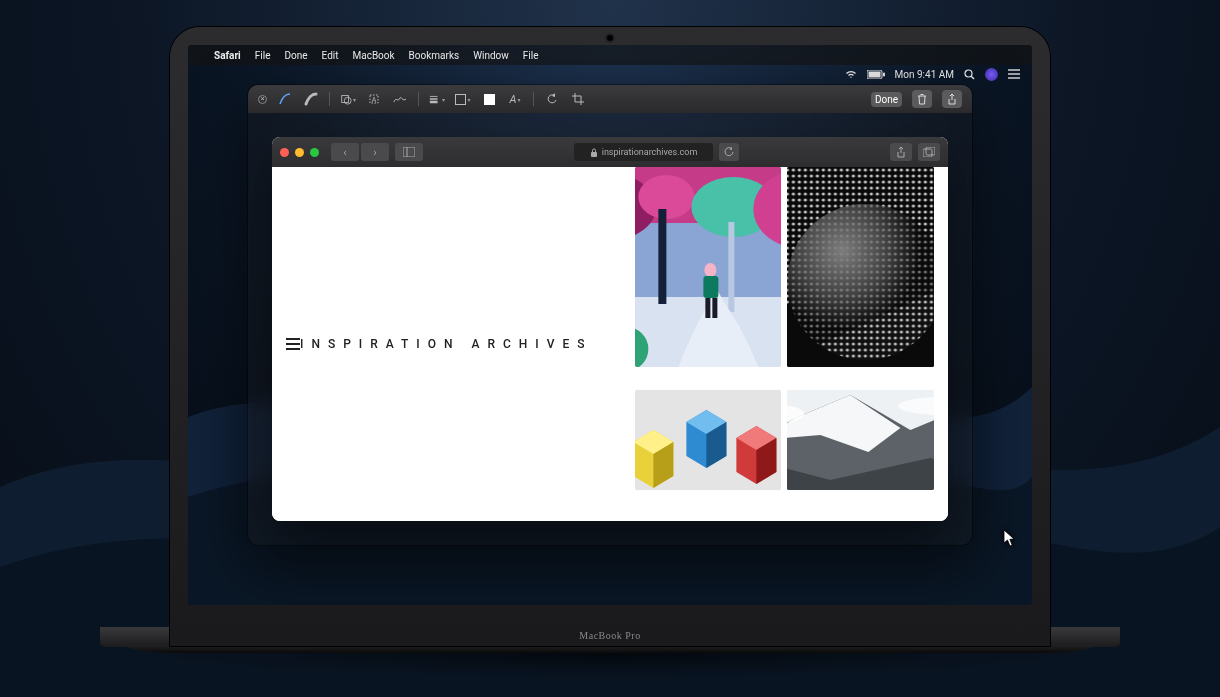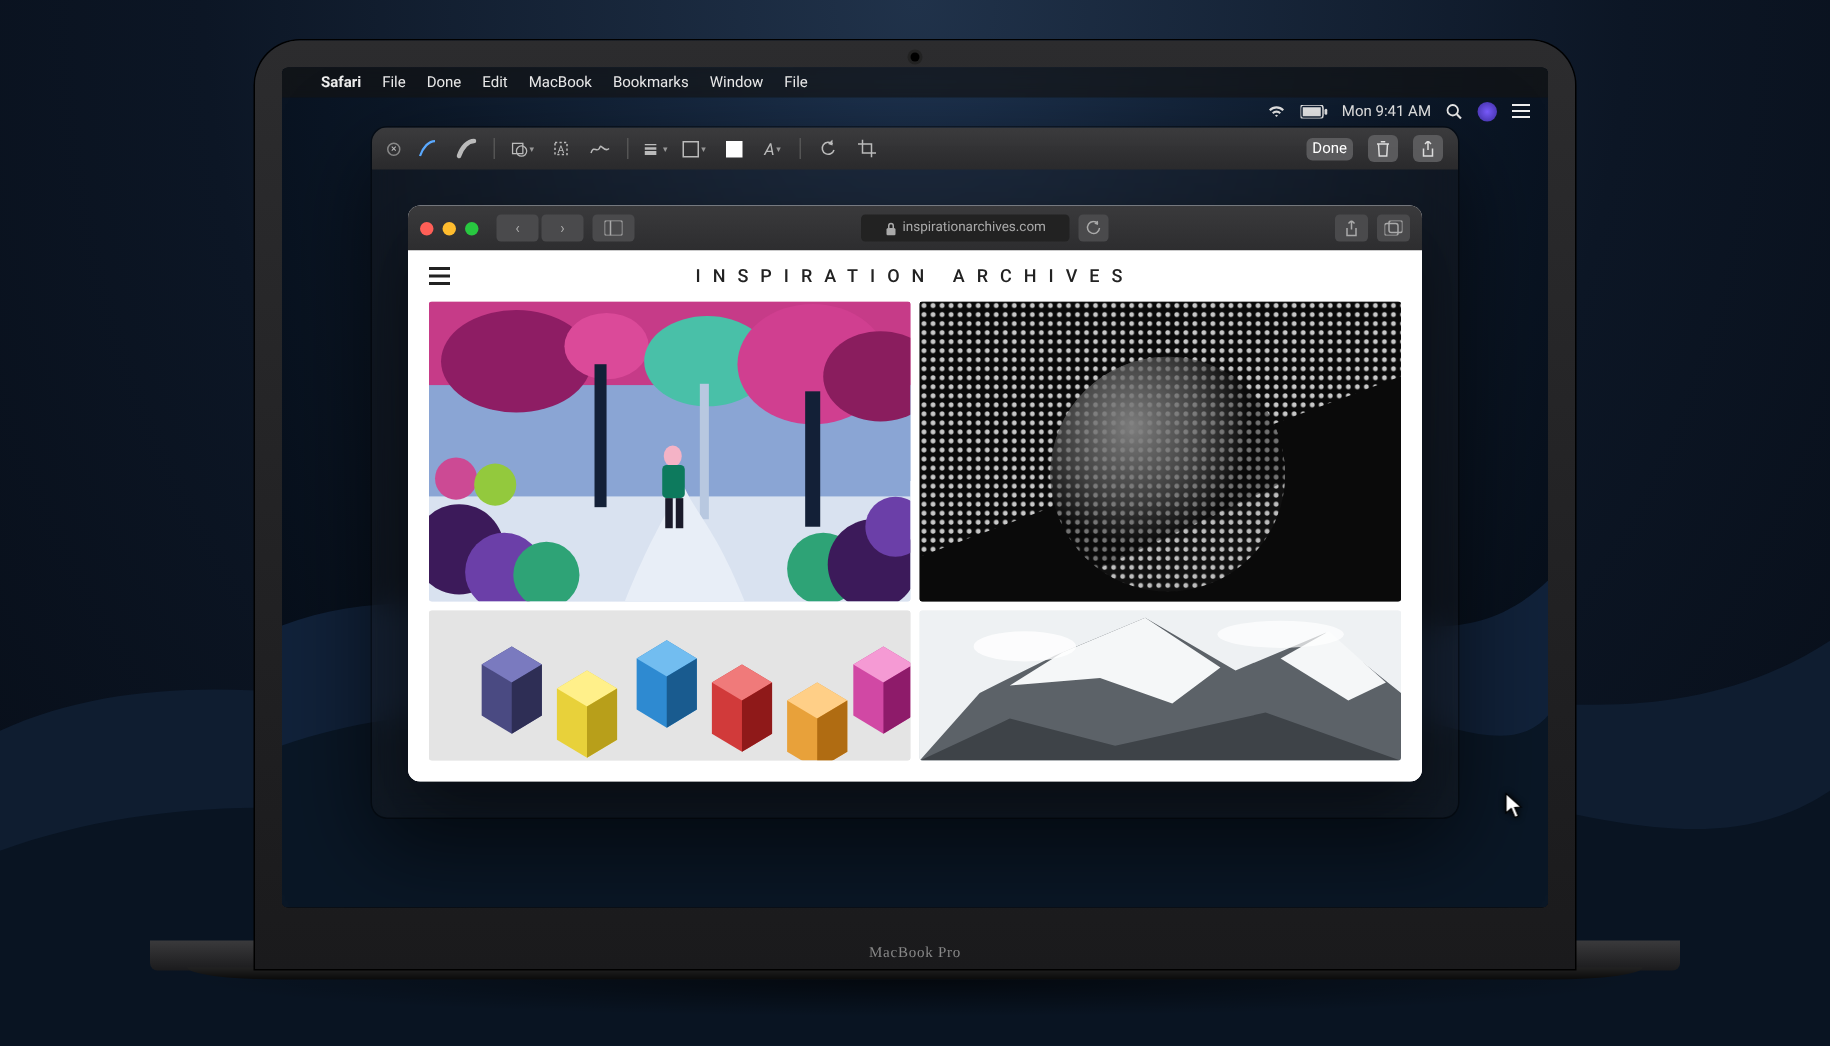--- a/index.html
+++ b/index.html
@@ -59,21 +59,21 @@
   .safari-toolbar{height:30px;background:linear-gradient(#3a3a3c,#2d2d2f);display:flex;align-items:center;padding:0 8px;gap:6px;}
   .traffic{display:flex;gap:6px;margin-right:6px;}
   .traffic i{width:9px;height:9px;border-radius:50%;display:block;}
   .traffic .r{background:#ff5f57;}
   .traffic .y{background:#febc2e;}
   .traffic .g{background:#28c840;}
   .nav-btn{width:28px;height:18px;background:#4a4a4c;border-radius:3px;display:inline-flex;align-items:center;justify-content:center;color:#aaa;font-size:10px;}
   .address{flex:1;max-width:220px;height:18px;background:#222;border-radius:3px;margin:0 auto;display:flex;align-items:center;justify-content:center;color:#aaa;font-size:9px;gap:4px;}
   .safari-toolbar .spacer{flex:1;}
 
-  .safari-page{flex:1;background:#fff;display:flex;flex-direction:column;}
+  .safari-page{flex:1;background:#fff;display:flex;flex-direction:row;}
   .page-header{display:flex;align-items:center;padding:10px 14px;}
   .hamburger{display:flex;flex-direction:column;gap:3px;}
   .hamburger i{width:14px;height:2px;background:#222;display:block;}
   .site-title{flex:1;text-align:center;letter-spacing:8px;font-size:12px;color:#222;font-weight:500;}
 
   .gallery{display:grid;grid-template-columns:1fr 1fr;gap:6px;padding:0 14px 14px;flex:1;overflow:hidden;}
   .tile{border-radius:2px;overflow:hidden;position:relative;}
   .tile.big{height:200px;}
   .tile.small{height:100px;}
 

